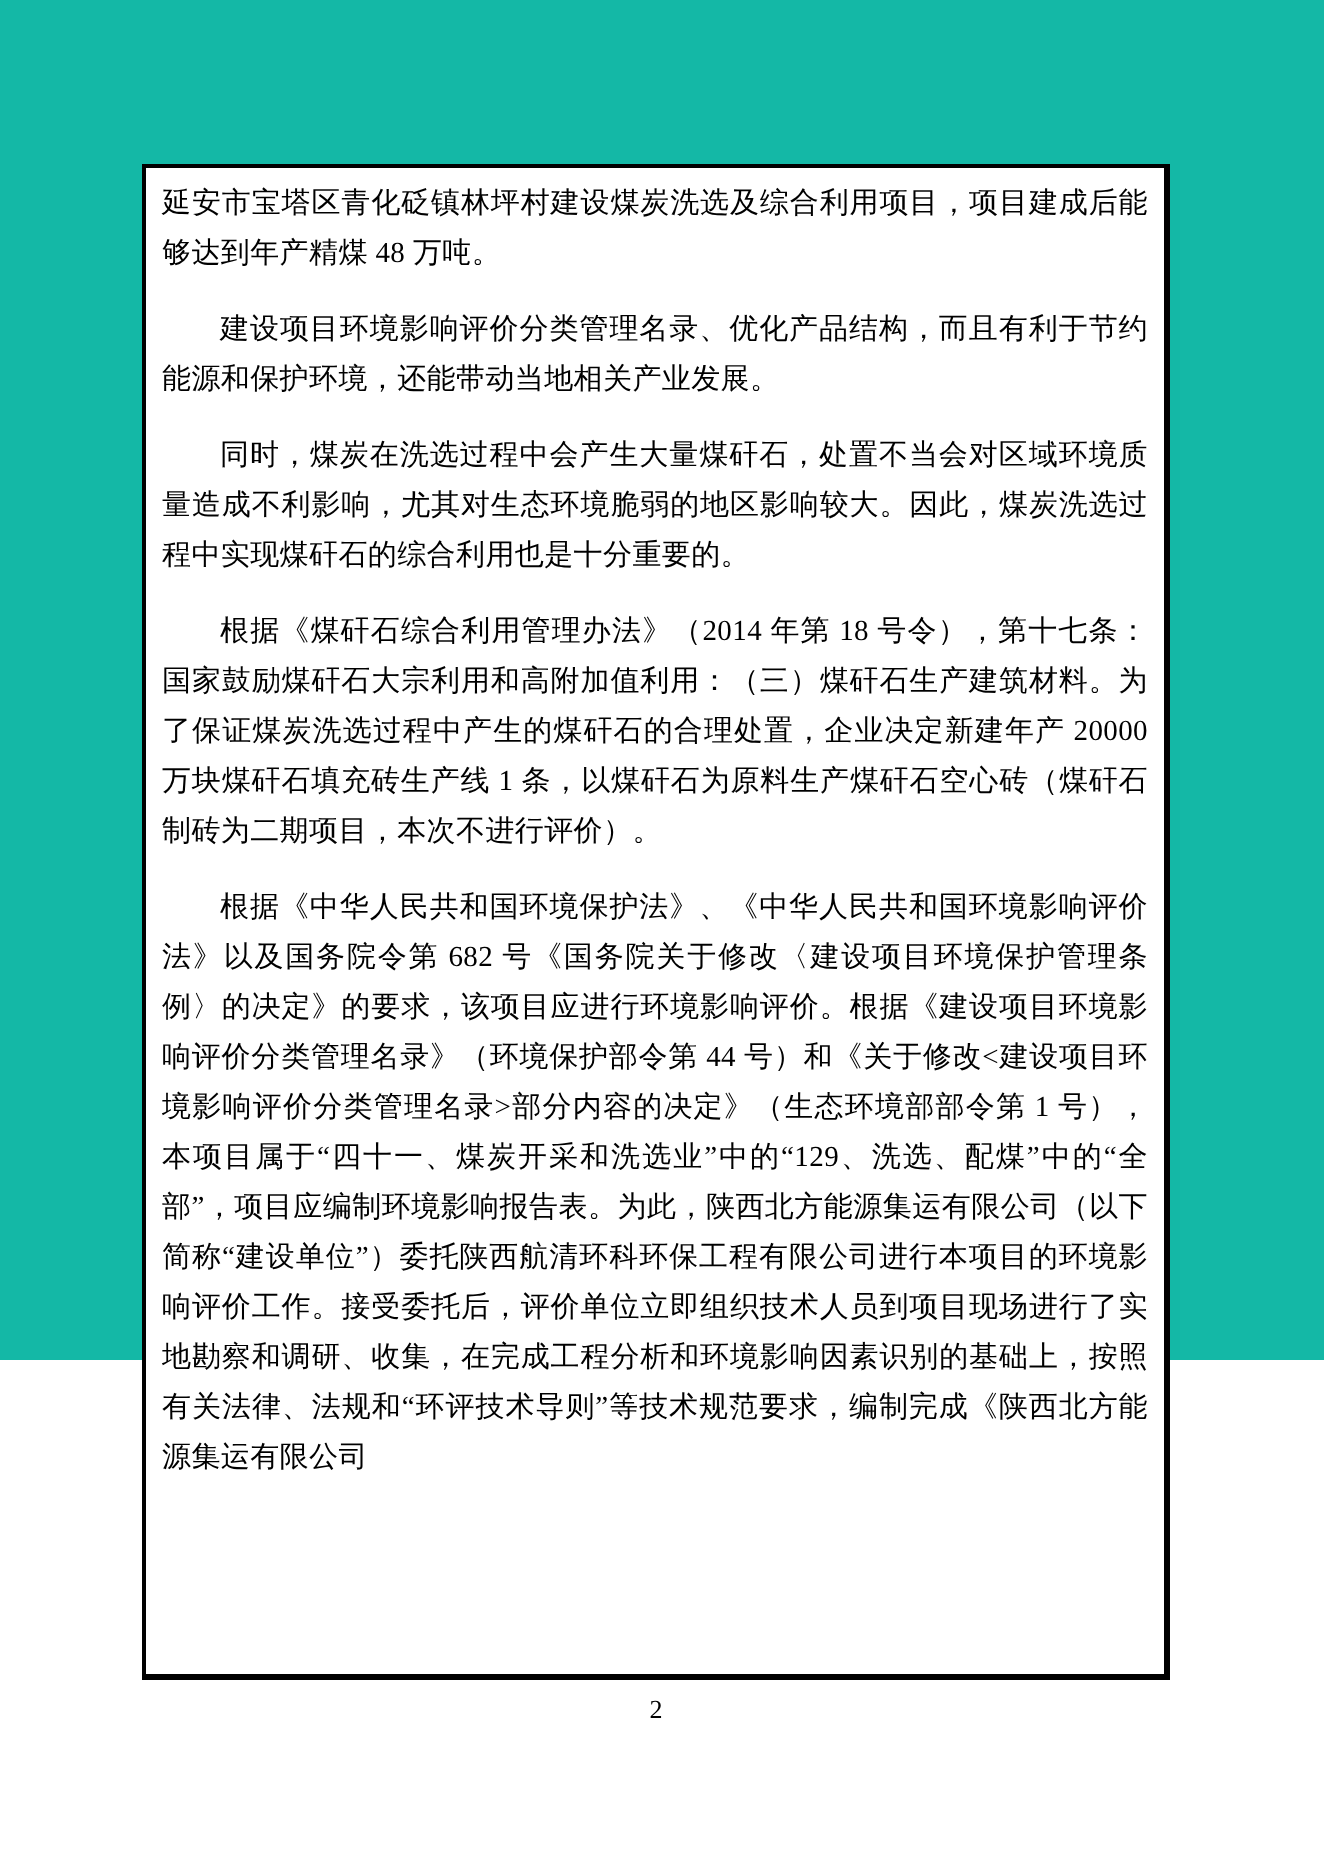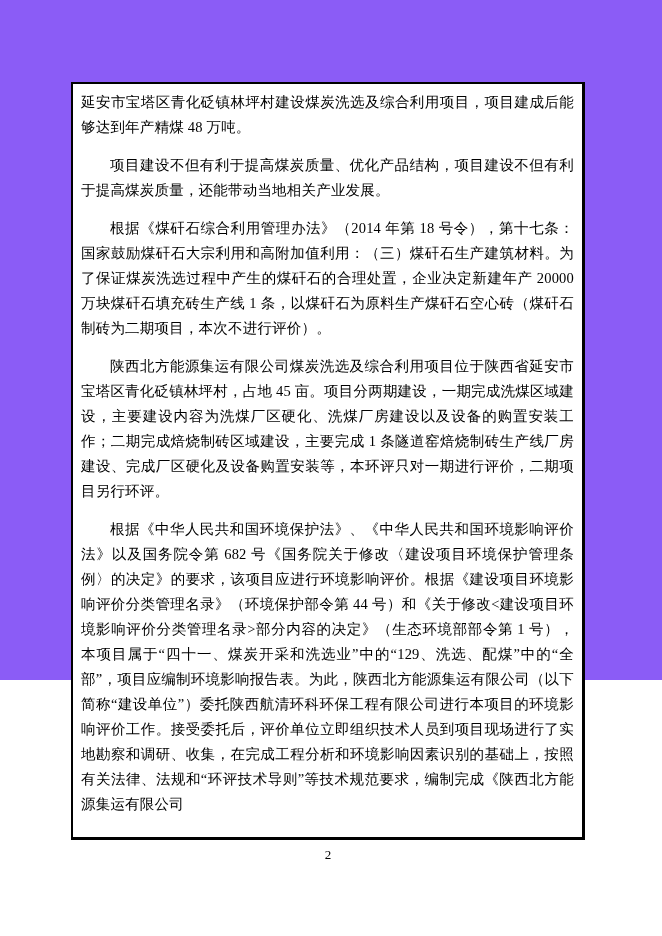--- a/index.html
+++ b/index.html
@@ -12,21 +12,21 @@
     height: 936px;
     font-family: "Liberation Serif", "DejaVu Serif", serif;
     color: #000000;
     position: relative;
     overflow: hidden;
   }
   .sheet {
     position: relative;
     width: 662px;
     height: 680px;
-    background: #8b5cf6;
+    background: #14b8a6;
   }
   .content-box {
     position: absolute;
     left: 71px;
     top: 82px;
     width: 514px;
     height: 758px;
     box-sizing: border-box;
     border: 2px solid #000000;
     border-right-width: 3px;
@@ -56,19 +56,19 @@
     font-size: 13px;
     line-height: 16px;
   }
 </style>
 </head>
 <body>
 
 <div class="sheet">
   <div class="content-box">
     <p class="para no-indent">延安市宝塔区青化砭镇林坪村建设煤炭洗选及综合利用项目，项目建成后能够达到年产精煤 48 万吨。</p>
-    <p class="para">项目建设不但有利于提高煤炭质量、优化产品结构，项目建设不但有利于提高煤炭质量，还能带动当地相关产业发展。</p>
+    <p class="para">建设项目环境影响评价分类管理名录、优化产品结构，而且有利于节约能源和保护环境，还能带动当地相关产业发展。</p>
+    <p class="para">同时，煤炭在洗选过程中会产生大量煤矸石，处置不当会对区域环境质量造成不利影响，尤其对生态环境脆弱的地区影响较大。因此，煤炭洗选过程中实现煤矸石的综合利用也是十分重要的。</p>
     <p class="para">根据《煤矸石综合利用管理办法》（2014 年第 18 号令），第十七条：国家鼓励煤矸石大宗利用和高附加值利用：（三）煤矸石生产建筑材料。为了保证煤炭洗选过程中产生的煤矸石的合理处置，企业决定新建年产 20000 万块煤矸石填充砖生产线 1 条，以煤矸石为原料生产煤矸石空心砖（煤矸石制砖为二期项目，本次不进行评价）。</p>
-    <p class="para">陕西北方能源集运有限公司煤炭洗选及综合利用项目位于陕西省延安市宝塔区青化砭镇林坪村，占地 45 亩。项目分两期建设，一期完成洗煤区域建设，主要建设内容为洗煤厂区硬化、洗煤厂房建设以及设备的购置安装工作；二期完成焙烧制砖区域建设，主要完成 1 条隧道窑焙烧制砖生产线厂房建设、完成厂区硬化及设备购置安装等，本环评只对一期进行评价，二期项目另行环评。</p>
     <p class="para">根据《中华人民共和国环境保护法》、《中华人民共和国环境影响评价法》以及国务院令第 682 号《国务院关于修改〈建设项目环境保护管理条例〉的决定》的要求，该项目应进行环境影响评价。根据《建设项目环境影响评价分类管理名录》（环境保护部令第 44 号）和《关于修改&lt;建设项目环境影响评价分类管理名录&gt;部分内容的决定》（生态环境部部令第 1 号），本项目属于“四十一、煤炭开采和洗选业”中的“129、洗选、配煤”中的“全部”，项目应编制环境影响报告表。为此，陕西北方能源集运有限公司（以下简称“建设单位”）委托陕西航清环科环保工程有限公司进行本项目的环境影响评价工作。接受委托后，评价单位立即组织技术人员到项目现场进行了实地勘察和调研、收集，在完成工程分析和环境影响因素识别的基础上，按照有关法律、法规和“环评技术导则”等技术规范要求，编制完成《陕西北方能源集运有限公司</p>
   </div>
   <div class="page-footer">2</div>
 </div>
 
 </body></html>

